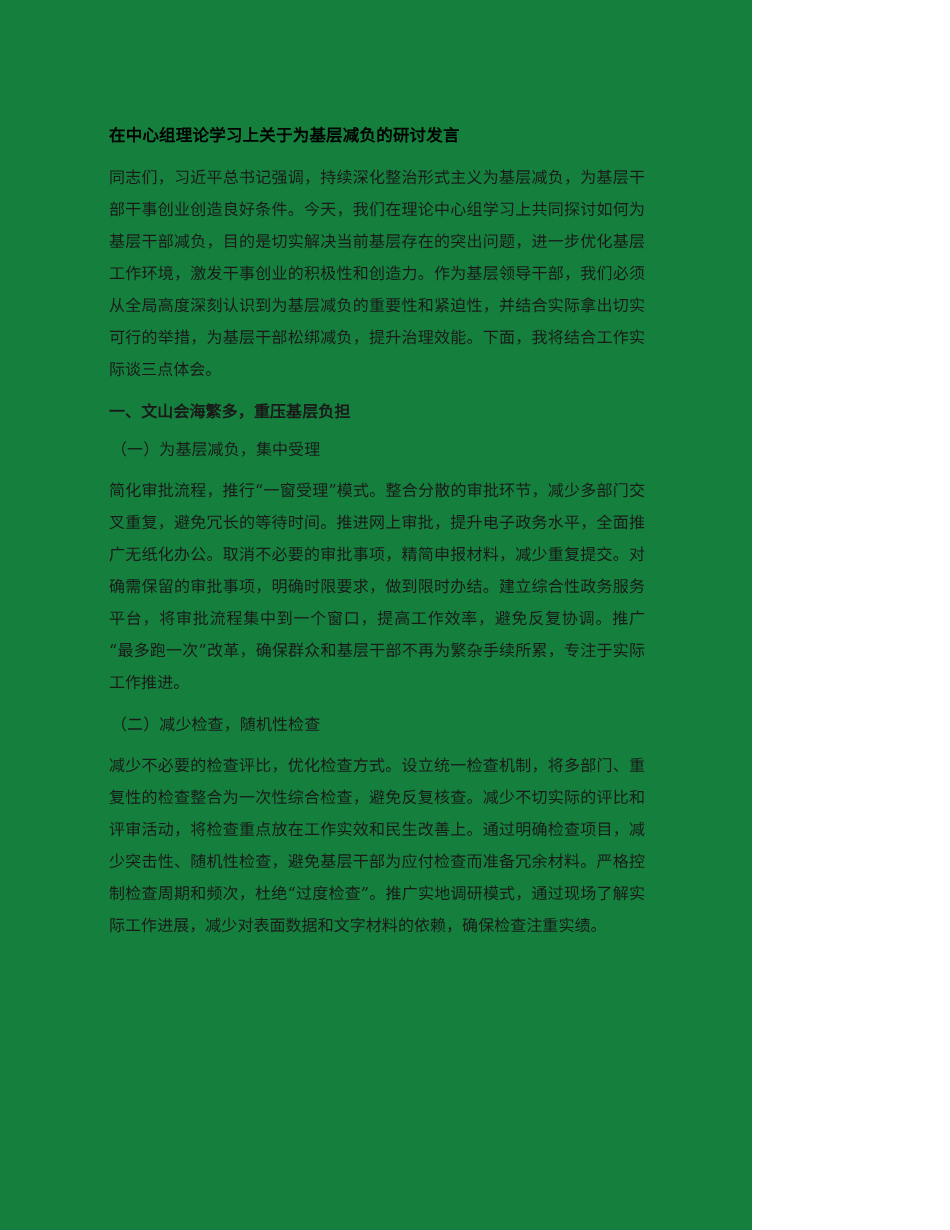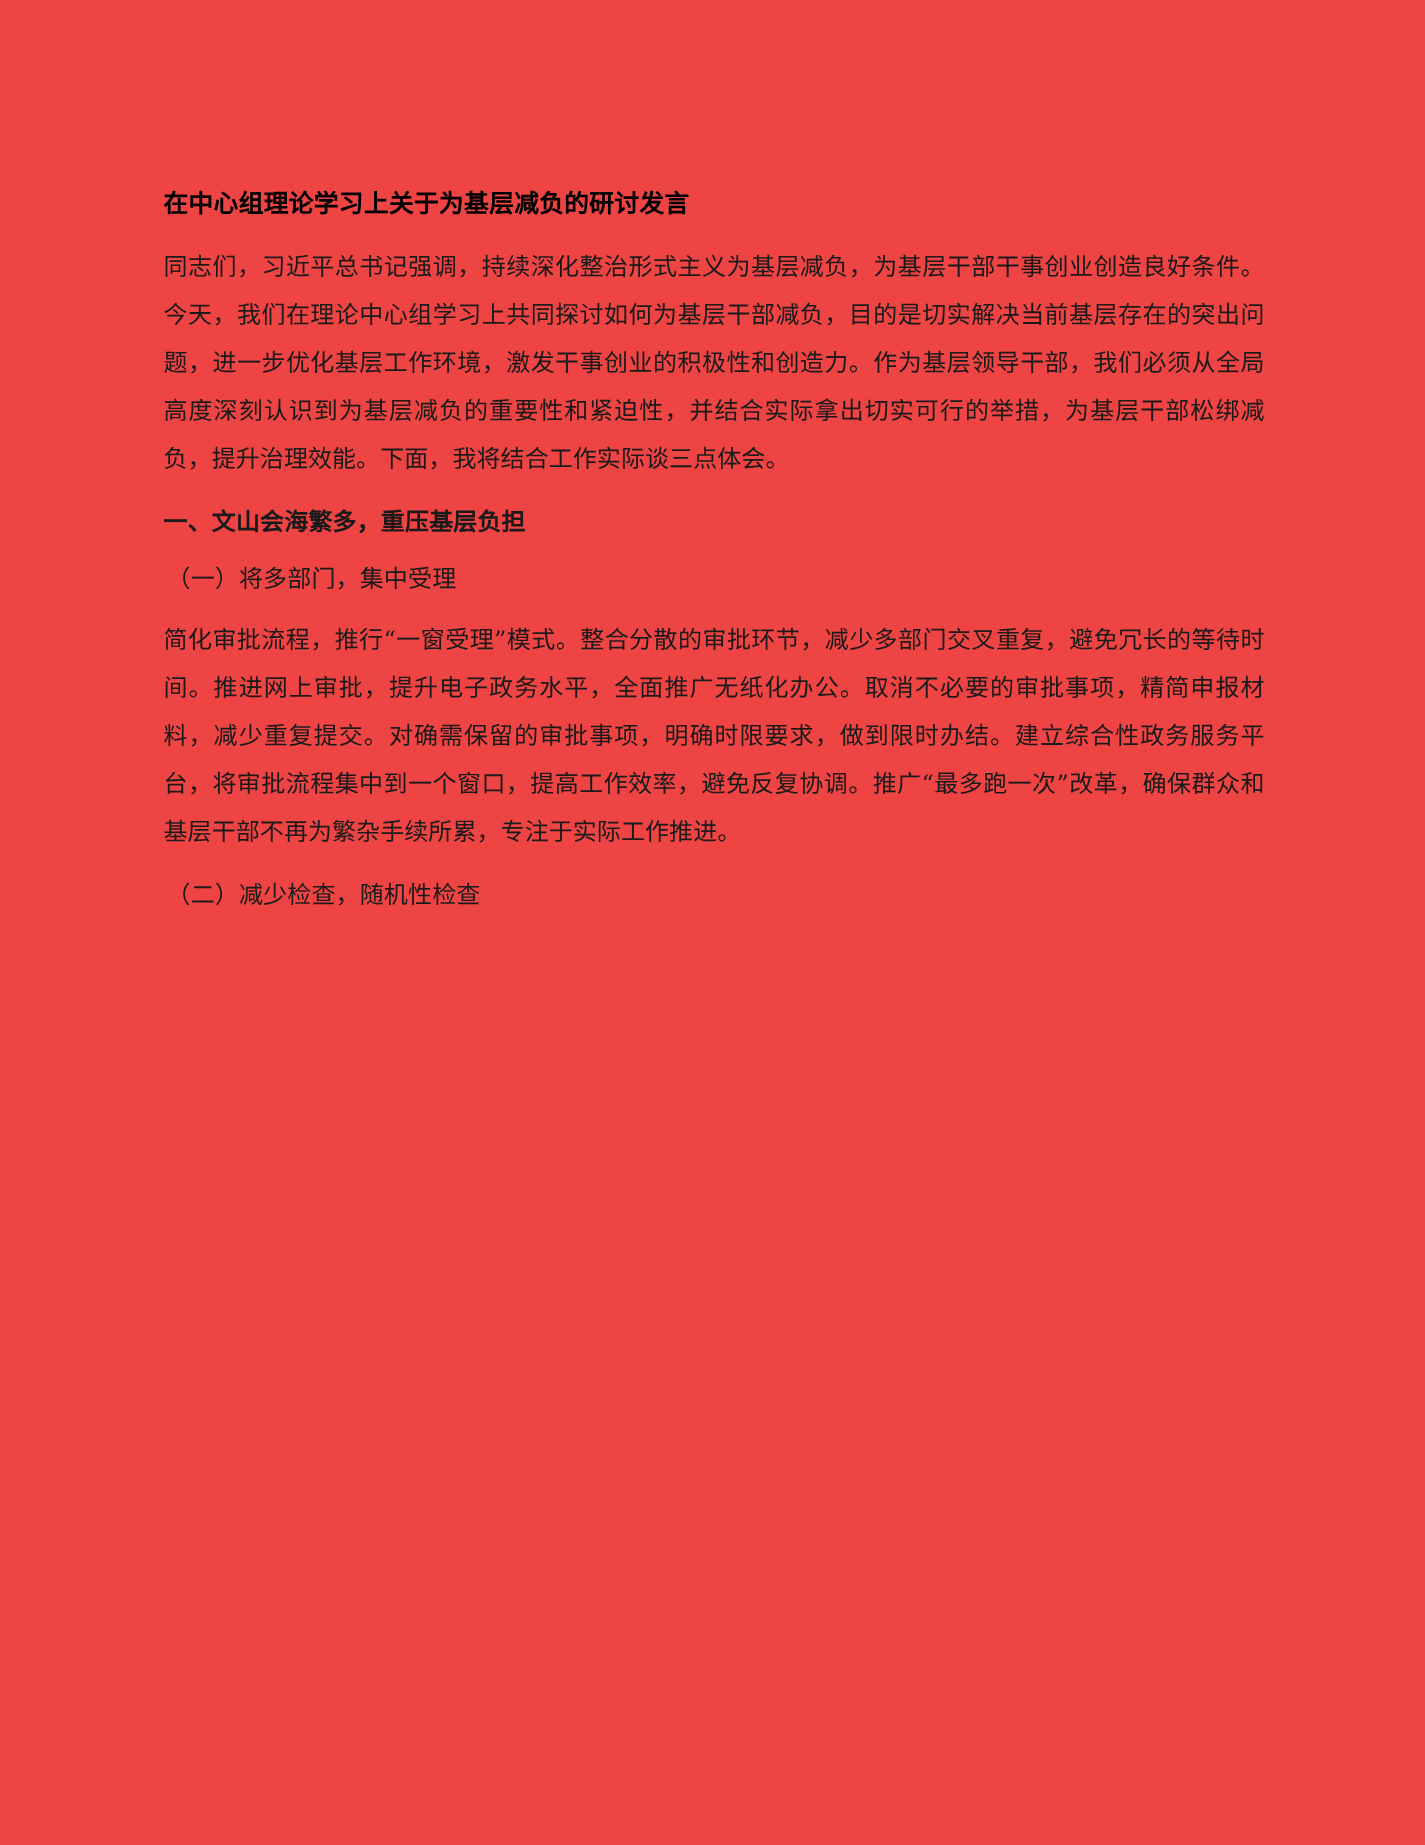--- a/index.html
+++ b/index.html
@@ -9,23 +9,23 @@
   }
   body {
     width: 950px;
     height: 1230px;
     font-family: "DejaVu Serif", "Liberation Serif", serif;
     color: #000000;
     -webkit-font-smoothing: antialiased;
   }
   .page {
     position: relative;
-    width: 950px;
+    width: 752px;
     height: 1230px;
-    background: #ef4444;
+    background: #15803d;
     box-sizing: border-box;
     padding: 124px 107px 0 109px;
   }
   .doc-title {
     font-family: "DejaVu Sans", "Liberation Sans", sans-serif;
     font-size: 16.5px;
     font-weight: bold;
     line-height: 24px;
     color: #000000;
     margin: 0 0 14px 0;
@@ -62,17 +62,18 @@
   }
 </style>
 </head>
 <body>
 
 <div class="page">
   <h1 class="doc-title">在中心组理论学习上关于为基层减负的研讨发言</h1>
   <div id="doc-body">
       <p class="para">同志们，习近平总书记强调，持续深化整治形式主义为基层减负，为基层干部干事创业创造良好条件。今天，我们在理论中心组学习上共同探讨如何为基层干部减负，目的是切实解决当前基层存在的突出问题，进一步优化基层工作环境，激发干事创业的积极性和创造力。作为基层领导干部，我们必须从全局高度深刻认识到为基层减负的重要性和紧迫性，并结合实际拿出切实可行的举措，为基层干部松绑减负，提升治理效能。下面，我将结合工作实际谈三点体会。</p>
       <p class="section-heading">一、文山会海繁多，重压基层负担</p>
-      <p class="sub-heading">（一）将多部门，集中受理</p>
+      <p class="sub-heading">（一）为基层减负，集中受理</p>
       <p class="para">简化审批流程，推行“一窗受理”模式。整合分散的审批环节，减少多部门交叉重复，避免冗长的等待时间。推进网上审批，提升电子政务水平，全面推广无纸化办公。取消不必要的审批事项，精简申报材料，减少重复提交。对确需保留的审批事项，明确时限要求，做到限时办结。建立综合性政务服务平台，将审批流程集中到一个窗口，提高工作效率，避免反复协调。推广“最多跑一次”改革，确保群众和基层干部不再为繁杂手续所累，专注于实际工作推进。</p>
       <p class="sub-heading">（二）减少检查，随机性检查</p>
+      <p class="para">减少不必要的检查评比，优化检查方式。设立统一检查机制，将多部门、重复性的检查整合为一次性综合检查，避免反复核查。减少不切实际的评比和评审活动，将检查重点放在工作实效和民生改善上。通过明确检查项目，减少突击性、随机性检查，避免基层干部为应付检查而准备冗余材料。严格控制检查周期和频次，杜绝“过度检查”。推广实地调研模式，通过现场了解实际工作进展，减少对表面数据和文字材料的依赖，确保检查注重实绩。</p>
     </div>
 </div>
 
 </body></html>

